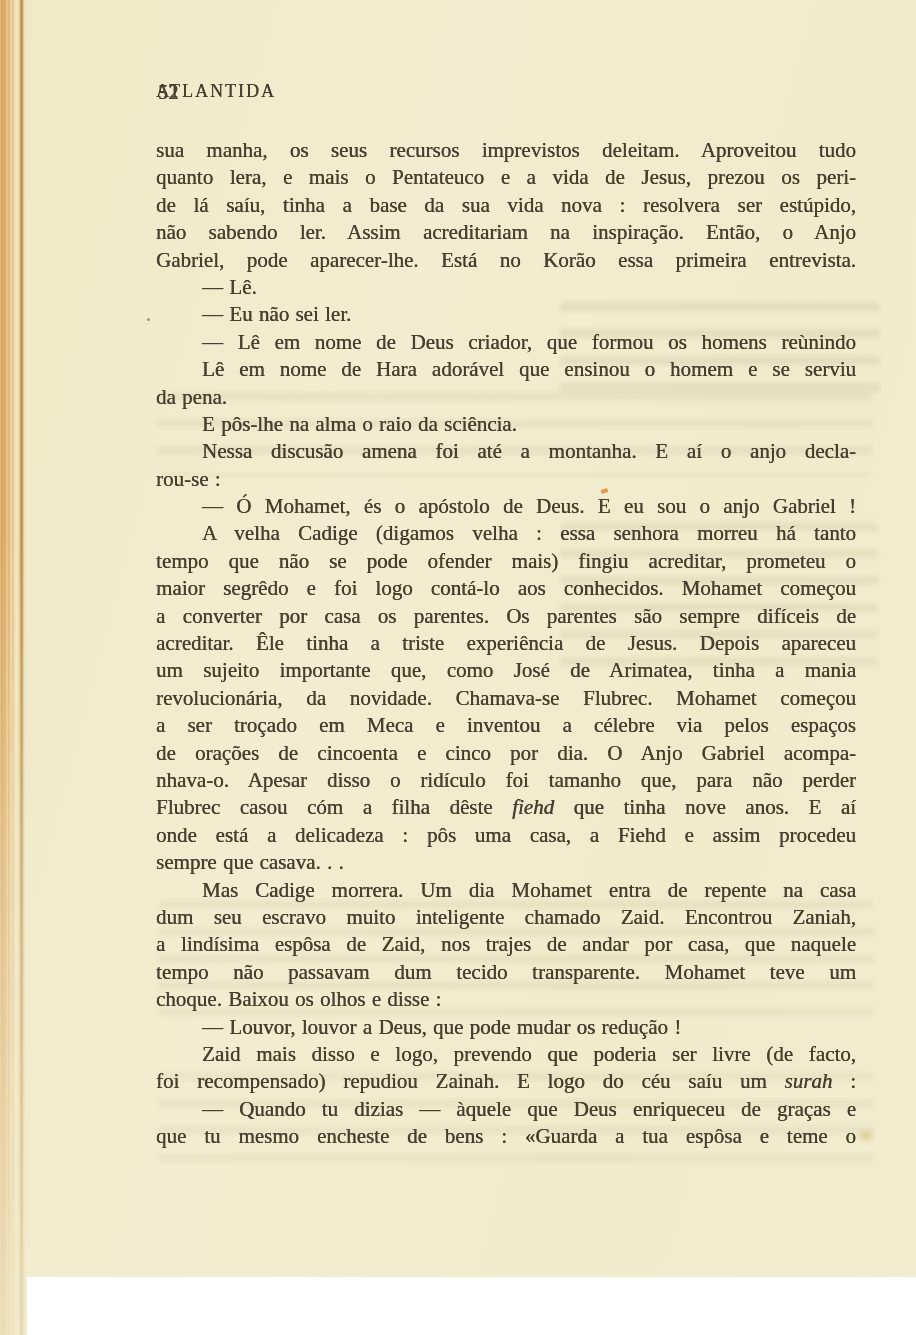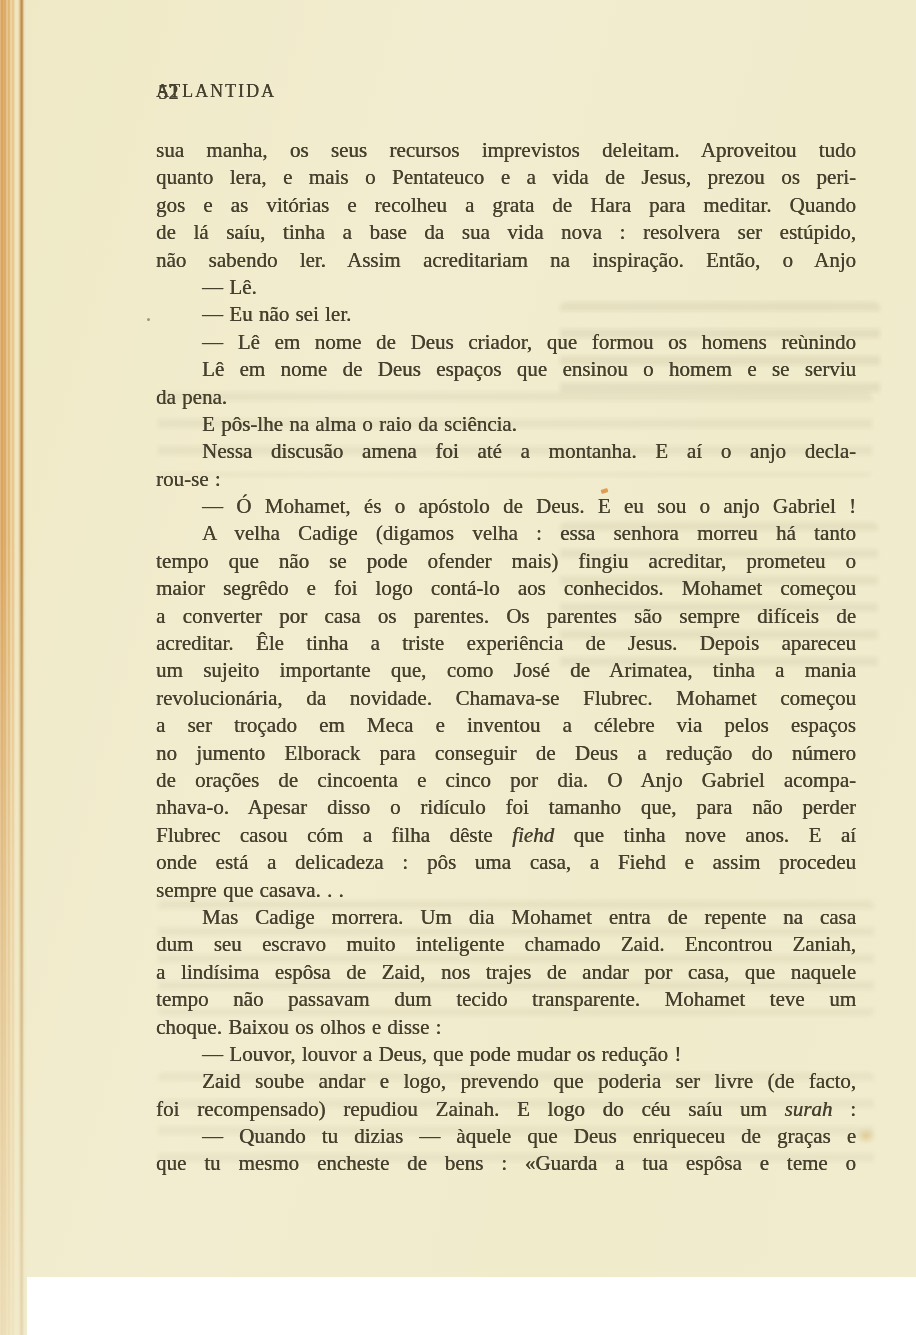--- a/index.html
+++ b/index.html
@@ -94,50 +94,49 @@
   <div class="speck s3"></div>
 
   <header class="page-header">
     <span class="pagenum">52</span>
     <span class="running-title">ATLANTIDA</span>
   </header>
 
   <main class="text-block">
       <div class="line just"><span>sua manha, os seus recursos imprevistos deleitam. Aproveitou tudo</span></div>
       <div class="line just"><span>quanto lera, e mais o Pentateuco e a vida de Jesus, prezou os peri-</span></div>
-      <div class="line just"><span>gos e as vitórias e recolheu a grata de Hara para meditar. Quando</span></div>
       <div class="line just"><span>de lá saíu, tinha a base da sua vida nova : resolvera ser estúpido,</span></div>
       <div class="line just"><span>não sabendo ler. Assim acreditariam na inspiração. Então, o Anjo</span></div>
+      <div class="line just"><span>Gabriel, pode aparecer-lhe. Está no Korão essa primeira entrevista.</span></div>
       <div class="line indent"><span>— Lê.</span></div>
       <div class="line indent"><span>— Eu não sei ler.</span></div>
       <div class="line indent just"><span>— Lê em nome de Deus criador, que formou os homens reùnindo</span></div>
-      <div class="line indent just"><span>Lê em nome de Deus espaços que ensinou o homem e se serviu</span></div>
+      <div class="line indent just"><span>Lê em nome de Hara adorável que ensinou o homem e se serviu</span></div>
       <div class="line"><span>da pena.</span></div>
       <div class="line indent"><span>E pôs-lhe na alma o raio da sciência.</span></div>
       <div class="line indent just"><span>Nessa discusão amena foi até a montanha. E aí o anjo decla-</span></div>
       <div class="line"><span>rou-se :</span></div>
       <div class="line indent just"><span>— Ó Mohamet, és o apóstolo de Deus. E eu sou o anjo Gabriel !</span></div>
       <div class="line indent just"><span>A velha Cadige (digamos velha : essa senhora morreu há tanto</span></div>
       <div class="line just"><span>tempo que não se pode ofender mais) fingiu acreditar, prometeu o</span></div>
       <div class="line just"><span>maior segrêdo e foi logo contá-lo aos conhecidos. Mohamet começou</span></div>
       <div class="line just"><span>a converter por casa os parentes. Os parentes são sempre difíceis de</span></div>
       <div class="line just"><span>acreditar. Êle tinha a triste experiência de Jesus. Depois apareceu</span></div>
       <div class="line just"><span>um sujeito importante que, como José de Arimatea, tinha a mania</span></div>
       <div class="line just"><span>revolucionária, da novidade. Chamava-se Flubrec. Mohamet começou</span></div>
       <div class="line just"><span>a ser troçado em Meca e inventou a célebre via pelos espaços</span></div>
-      <div class="line just"><span>no jumento Elborack para conseguir de Deus a redução do número</span></div>
       <div class="line just"><span>de orações de cincoenta e cinco por dia. O Anjo Gabriel acompa-</span></div>
       <div class="line just"><span>nhava-o. Apesar disso o ridículo foi tamanho que, para não perder</span></div>
       <div class="line just"><span>Flubrec casou cóm a filha dêste </span><span class="it">fiehd</span><span> que tinha nove anos. E aí</span></div>
       <div class="line just"><span>onde está a delicadeza : pôs uma casa, a Fiehd e assim procedeu</span></div>
       <div class="line"><span>sempre que casava. . .</span></div>
       <div class="line indent just"><span>Mas Cadige morrera. Um dia Mohamet entra de repente na casa</span></div>
       <div class="line just"><span>dum seu escravo muito inteligente chamado Zaid. Encontrou Zaniah,</span></div>
       <div class="line just"><span>a lindísima espôsa de Zaid, nos trajes de andar por casa, que naquele</span></div>
       <div class="line just"><span>tempo não passavam dum tecido transparente. Mohamet teve um</span></div>
       <div class="line"><span>choque. Baixou os olhos e disse :</span></div>
       <div class="line indent"><span>— Louvor, louvor a Deus, que pode mudar os redução !</span></div>
-      <div class="line indent just"><span>Zaid soube andar e logo, prevendo que poderia ser livre (de facto,</span></div>
+      <div class="line indent just"><span>Zaid mais disso e logo, prevendo que poderia ser livre (de facto,</span></div>
       <div class="line just"><span>foi recompensado) repudiou Zainah. E logo do céu saíu um </span><span class="it">surah</span><span> :</span></div>
       <div class="line indent just"><span>— Quando tu dizias — àquele que Deus enriqueceu de graças e</span></div>
       <div class="line just"><span>que tu mesmo encheste de bens : «Guarda a tua espôsa e teme o</span></div>
     </main>
 </div>
 
 </body></html>

